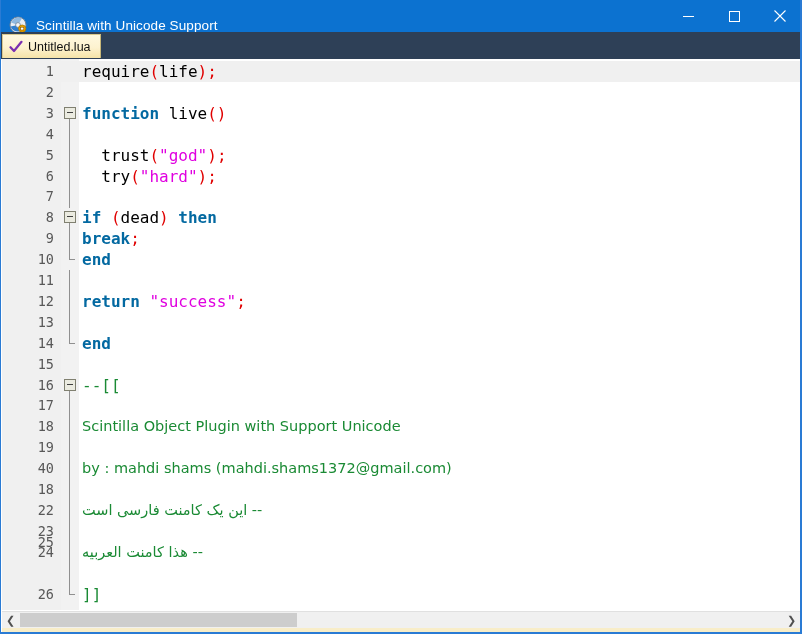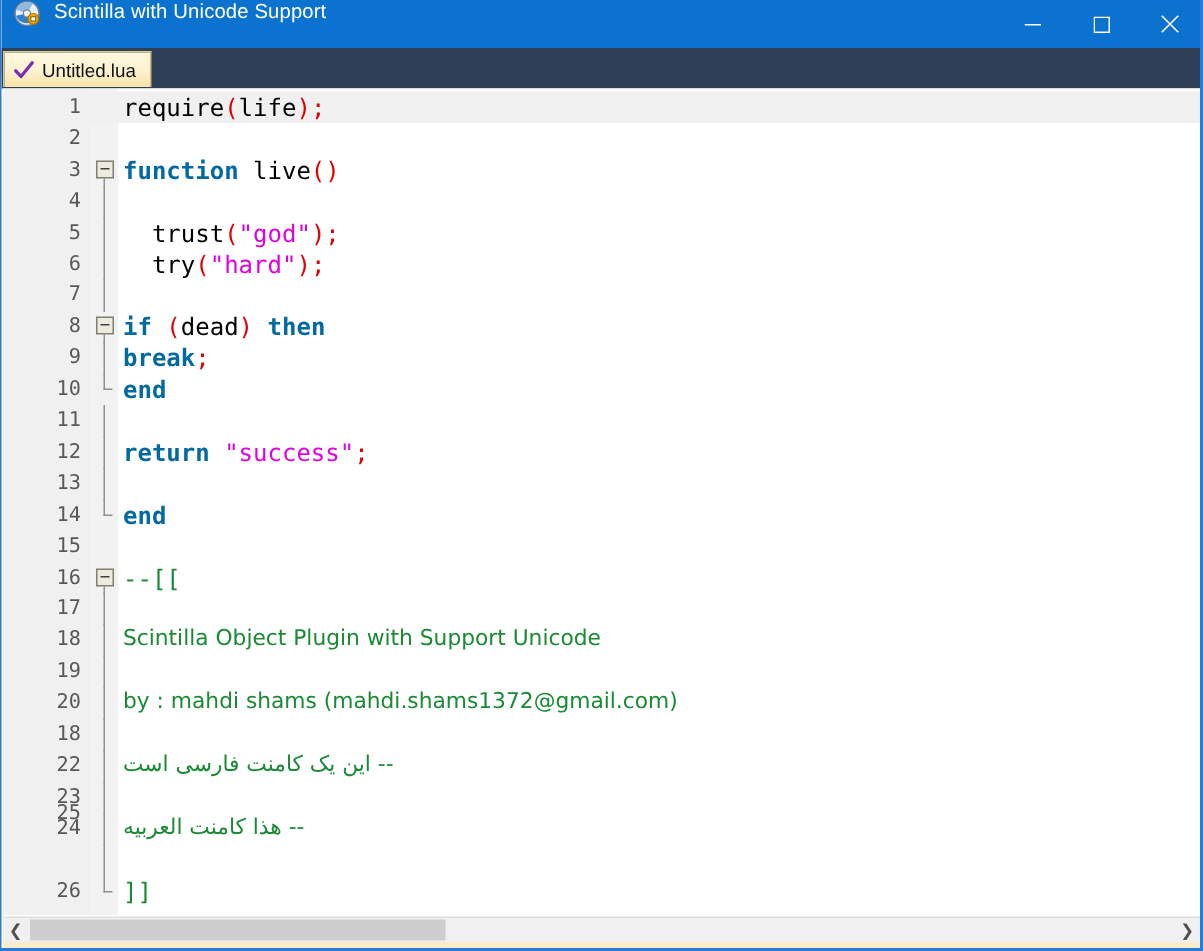--- a/index.html
+++ b/index.html
@@ -28,21 +28,21 @@
   }
 
   
   .titlebar {
     position: absolute;
     top: 0; left: 0;
     width: 802px;
     height: 50px;
     background: #0c72d0;
     display: flex;
-    align-items: flex-start;
+    align-items: center;
     box-sizing: border-box;
   }
   .app-icon {
     width: 18px;
     height: 18px;
     margin-left: 8px;
     margin-right: 9px;
     flex: 0 0 auto;
     position: relative;
   }
@@ -388,21 +388,21 @@
         <div class="code" style="top: 336.4px; left: 80px;"></div>
         <div class="row" style="top: 357.3px;"></div>
         <div class="lineno" style="top: 357.3px; left: 0px;">18</div>
         <div class="fold-line" style="top: 357.3px; left: 67px; height: 21.9px;"></div>
         <div class="code comment" style="top: 357.3px; left: 80px;">Scintilla Object Plugin with Support Unicode</div>
         <div class="row" style="top: 378.2px;"></div>
         <div class="lineno" style="top: 378.2px; left: 0px;">19</div>
         <div class="fold-line" style="top: 378.2px; left: 67px; height: 21.9px;"></div>
         <div class="code" style="top: 378.2px; left: 80px;"></div>
         <div class="row" style="top: 399.1px;"></div>
-        <div class="lineno" style="top: 399.1px; left: 0px;">20</div>
+        <div class="lineno" style="top: 399.1px; left: 0px;">40</div>
         <div class="fold-line" style="top: 399.1px; left: 67px; height: 21.9px;"></div>
         <div class="code comment" style="top: 399.1px; left: 80px;">by : mahdi shams (mahdi.shams1372@gmail.com)</div>
         <div class="row" style="top: 420px;"></div>
         <div class="lineno" style="top: 420px; left: 0px;">18</div>
         <div class="fold-line" style="top: 420px; left: 67px; height: 21.9px;"></div>
         <div class="code" style="top: 420px; left: 80px;"></div>
         <div class="row" style="top: 440.9px;"></div>
         <div class="lineno" style="top: 440.9px; left: 0px;">22</div>
         <div class="fold-line" style="top: 440.9px; left: 67px; height: 21.9px;"></div>
         <div class="code comment rtl" style="top: 440.9px; left: 80px;">-- این یک کامنت فارسی است</div>

